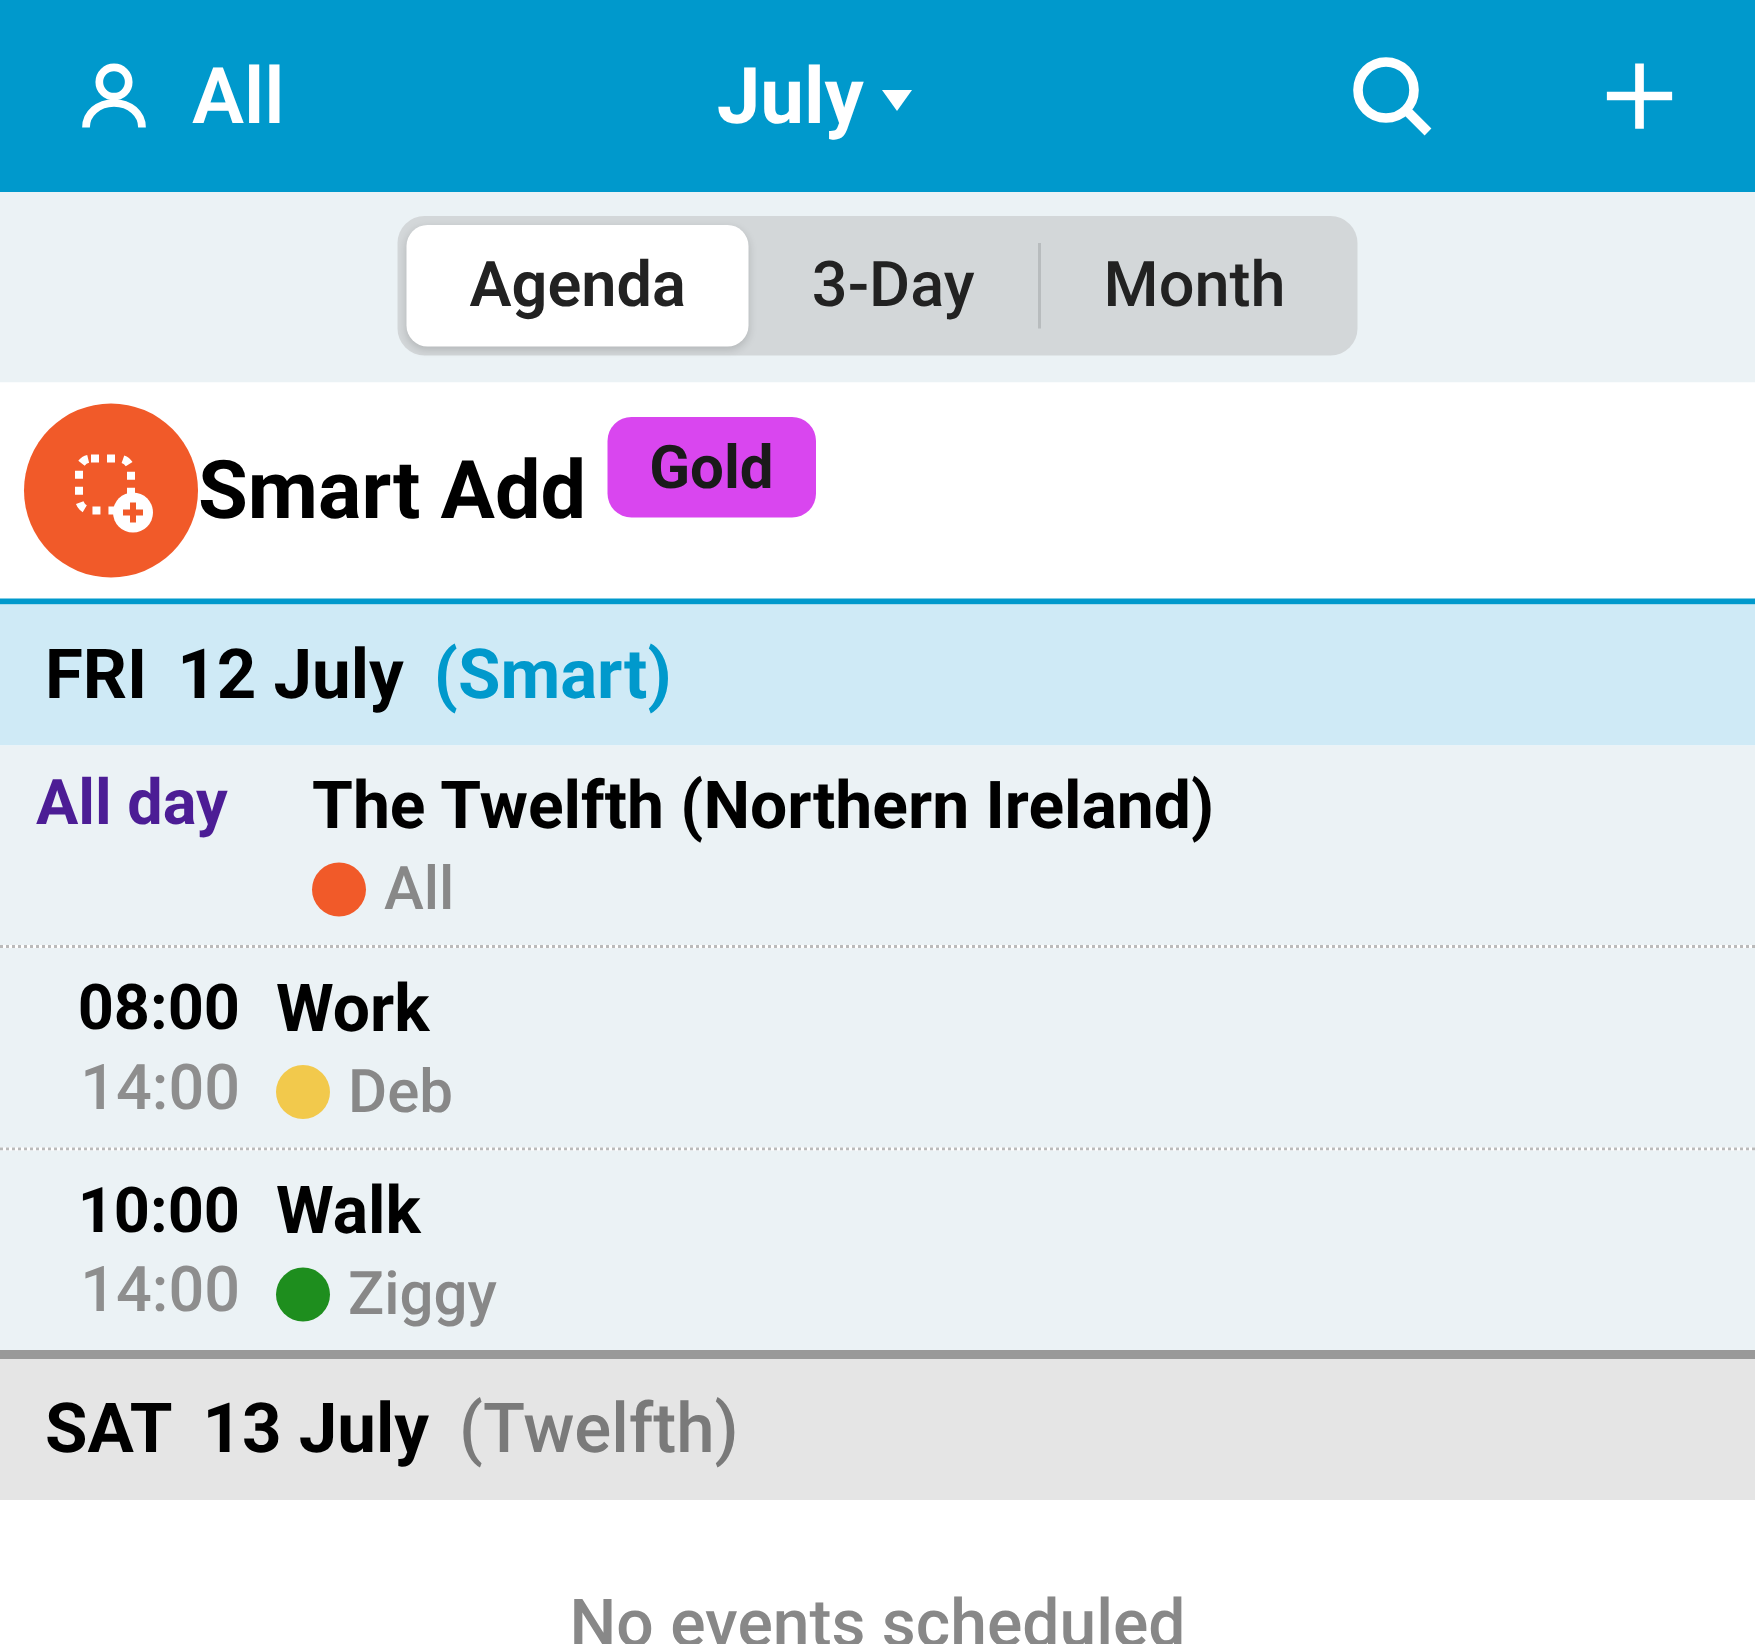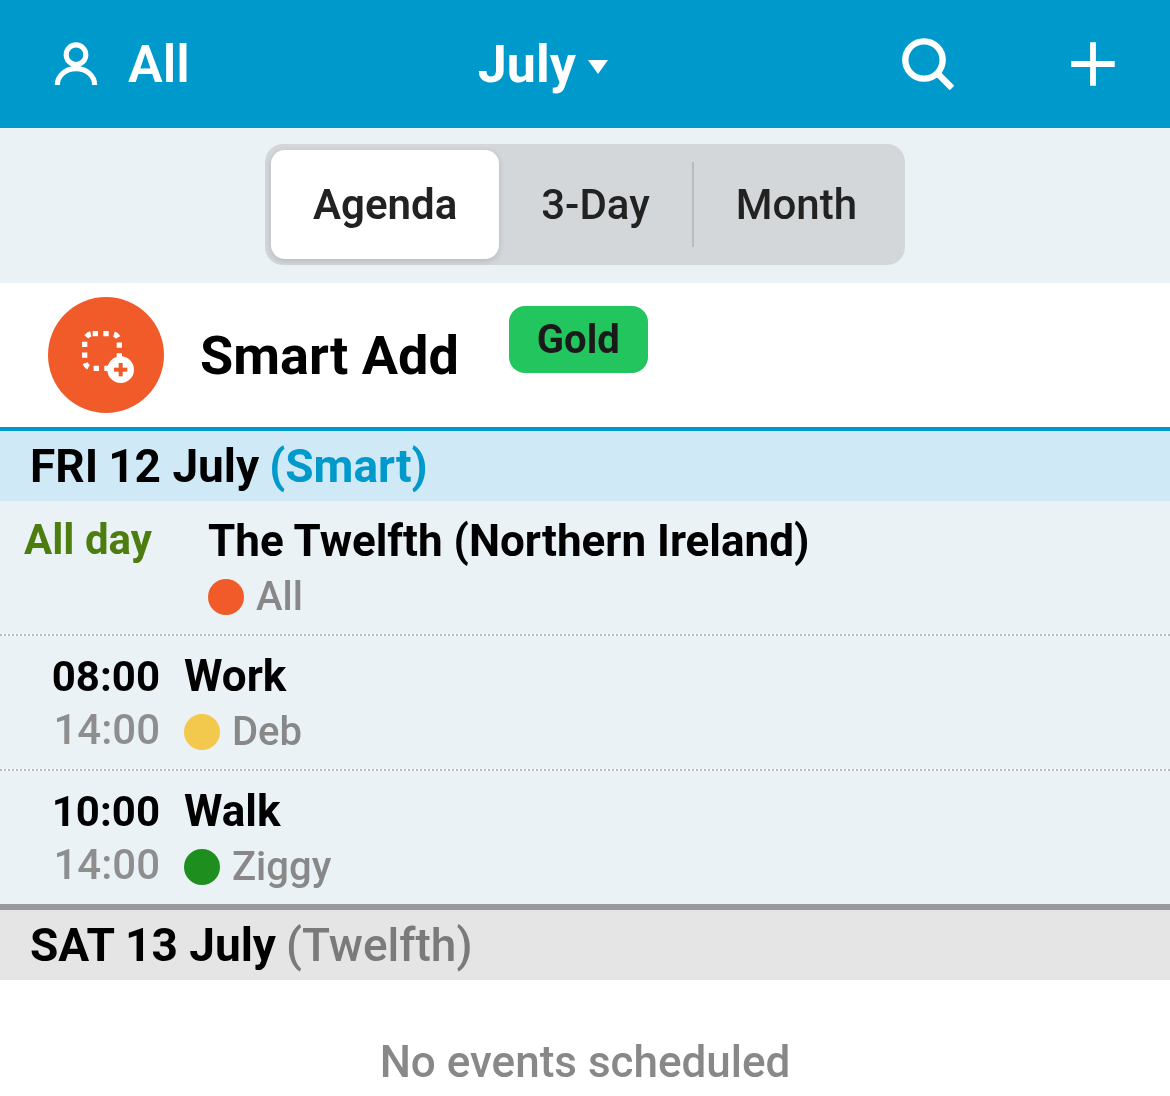--- a/index.html
+++ b/index.html
@@ -65,21 +65,21 @@
       display: flex;
       justify-content: center;
     }
     .segmented-control {
       display: flex;
       background: #D3D7D9;
       border-radius: 18px;
       padding: 6px;
     }
     .segment {
-      padding: 30px 42px;
+      padding: 16px 42px;
       font-size: 42px;
       font-weight: 500;
       color: #222;
       border-radius: 14px;
       cursor: pointer;
       position: relative;
     }
     .segment.active {
       background: #fff;
       box-shadow: 0 2px 6px rgba(0,0,0,0.15);
@@ -87,54 +87,53 @@
     }
     .segment-sep {
       width: 2px;
       background: #B8BCBE;
       margin: 12px 0;
     }
     .smart-add-row {
       background: #fff;
       display: flex;
       align-items: center;
-      padding: 14px 48px;
-      gap: 36px;
+      padding: 14px 16px;
       border-bottom: 4px solid #0099CC;
     }
     .smart-add-icon {
       width: 116px;
       height: 116px;
       background: #F15A29;
       border-radius: 50%;
       display: flex;
       align-items: center;
       justify-content: center;
       flex-shrink: 0;
     }
     .smart-add-text {
       font-size: 54px;
       font-weight: 700;
       color: #000;
     }
     .gold-badge {
-      background: #22c55e;
+      background: #d946ef;
       color: #1a1a1a;
       font-size: 40px;
       font-weight: 700;
       padding: 10px 28px;
       border-radius: 16px;
       margin-left: 14px;
       margin-bottom: 32px;
     }
     .day-header {
       display: flex;
       align-items: baseline;
-      gap: 10px;
-      padding: 8px 30px;
+      gap: 20px;
+      padding: 20px 30px;
       font-size: 46px;
       font-weight: 700;
     }
     .day-header.today {
       background: #CFEAF6;
     }
     .day-header.plain {
       background: #e5e5e5;
     }
     .day-dow {
@@ -176,21 +175,21 @@
     }
     .time-end {
       font-size: 42px;
       font-weight: 500;
       color: #8e8e8e;
       margin-top: 4px;
     }
     .allday-label {
       font-size: 42px;
       font-weight: 700;
-      color: #4d7c0f;
+      color: #4c1d95;
       padding-left: 24px;
       width: 184px;
       text-align: left;
       flex-shrink: 0;
     }
     .event-details {
       flex: 1;
     }
     .event-title {
       font-size: 44px;

